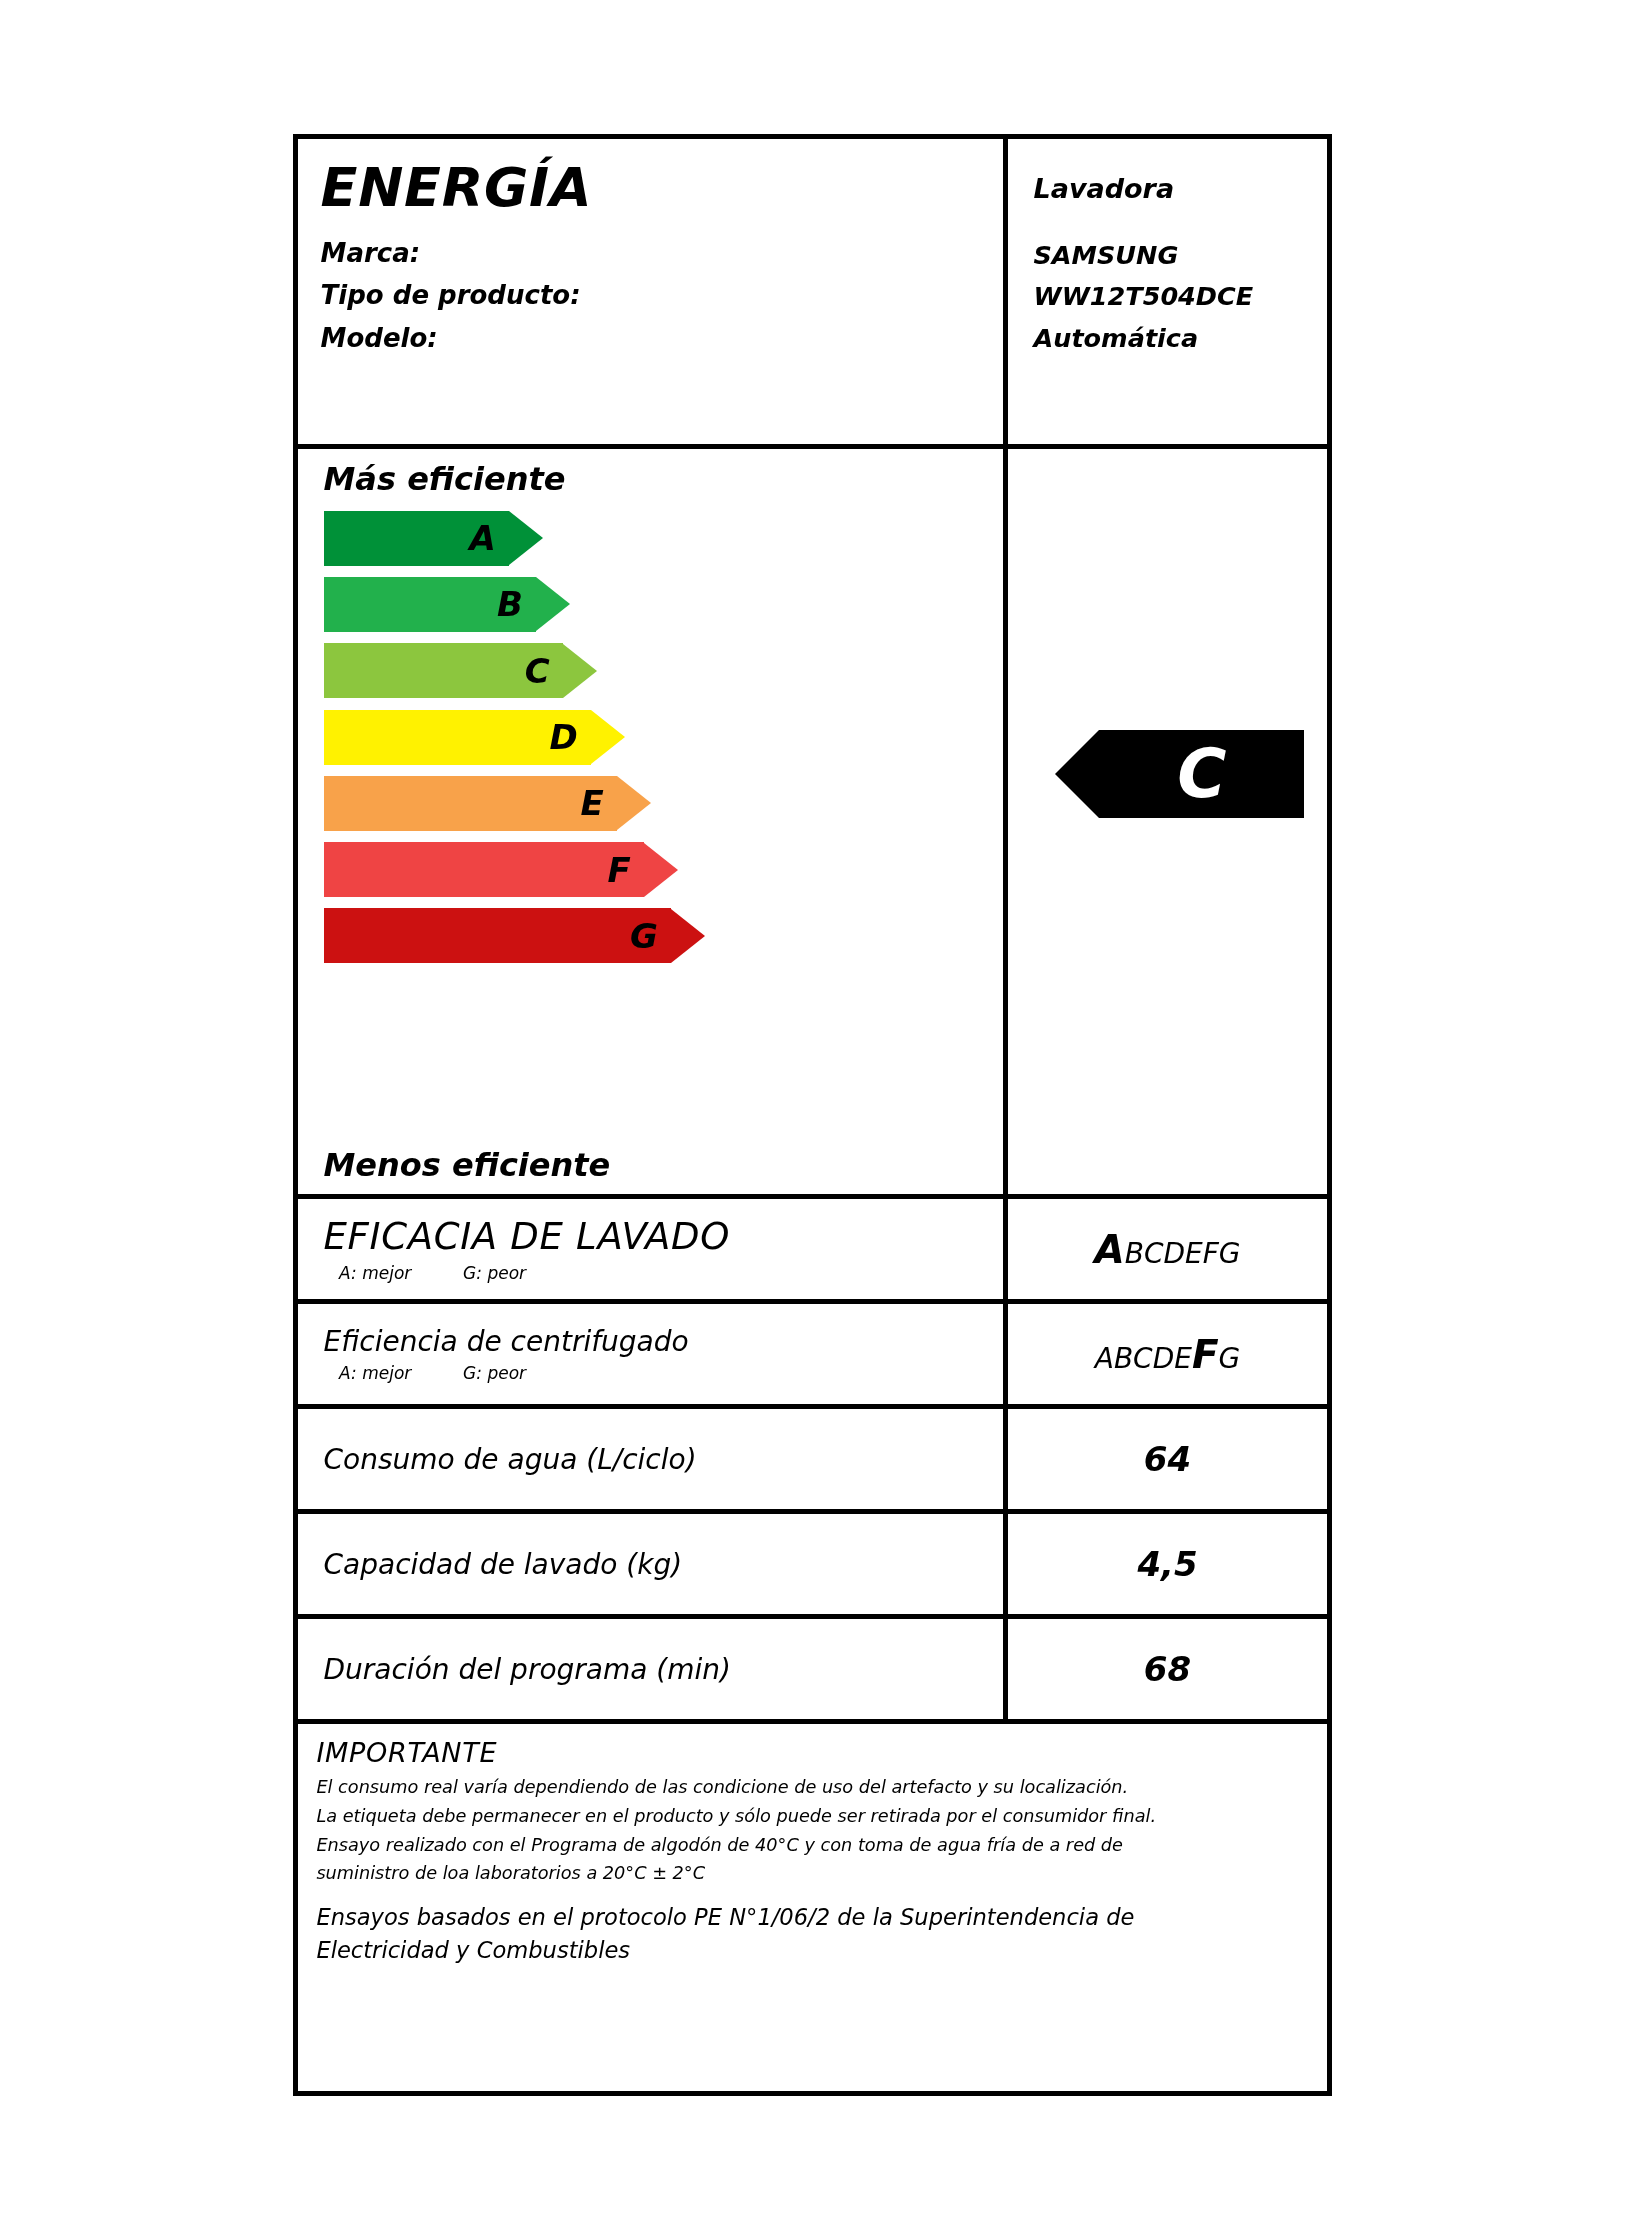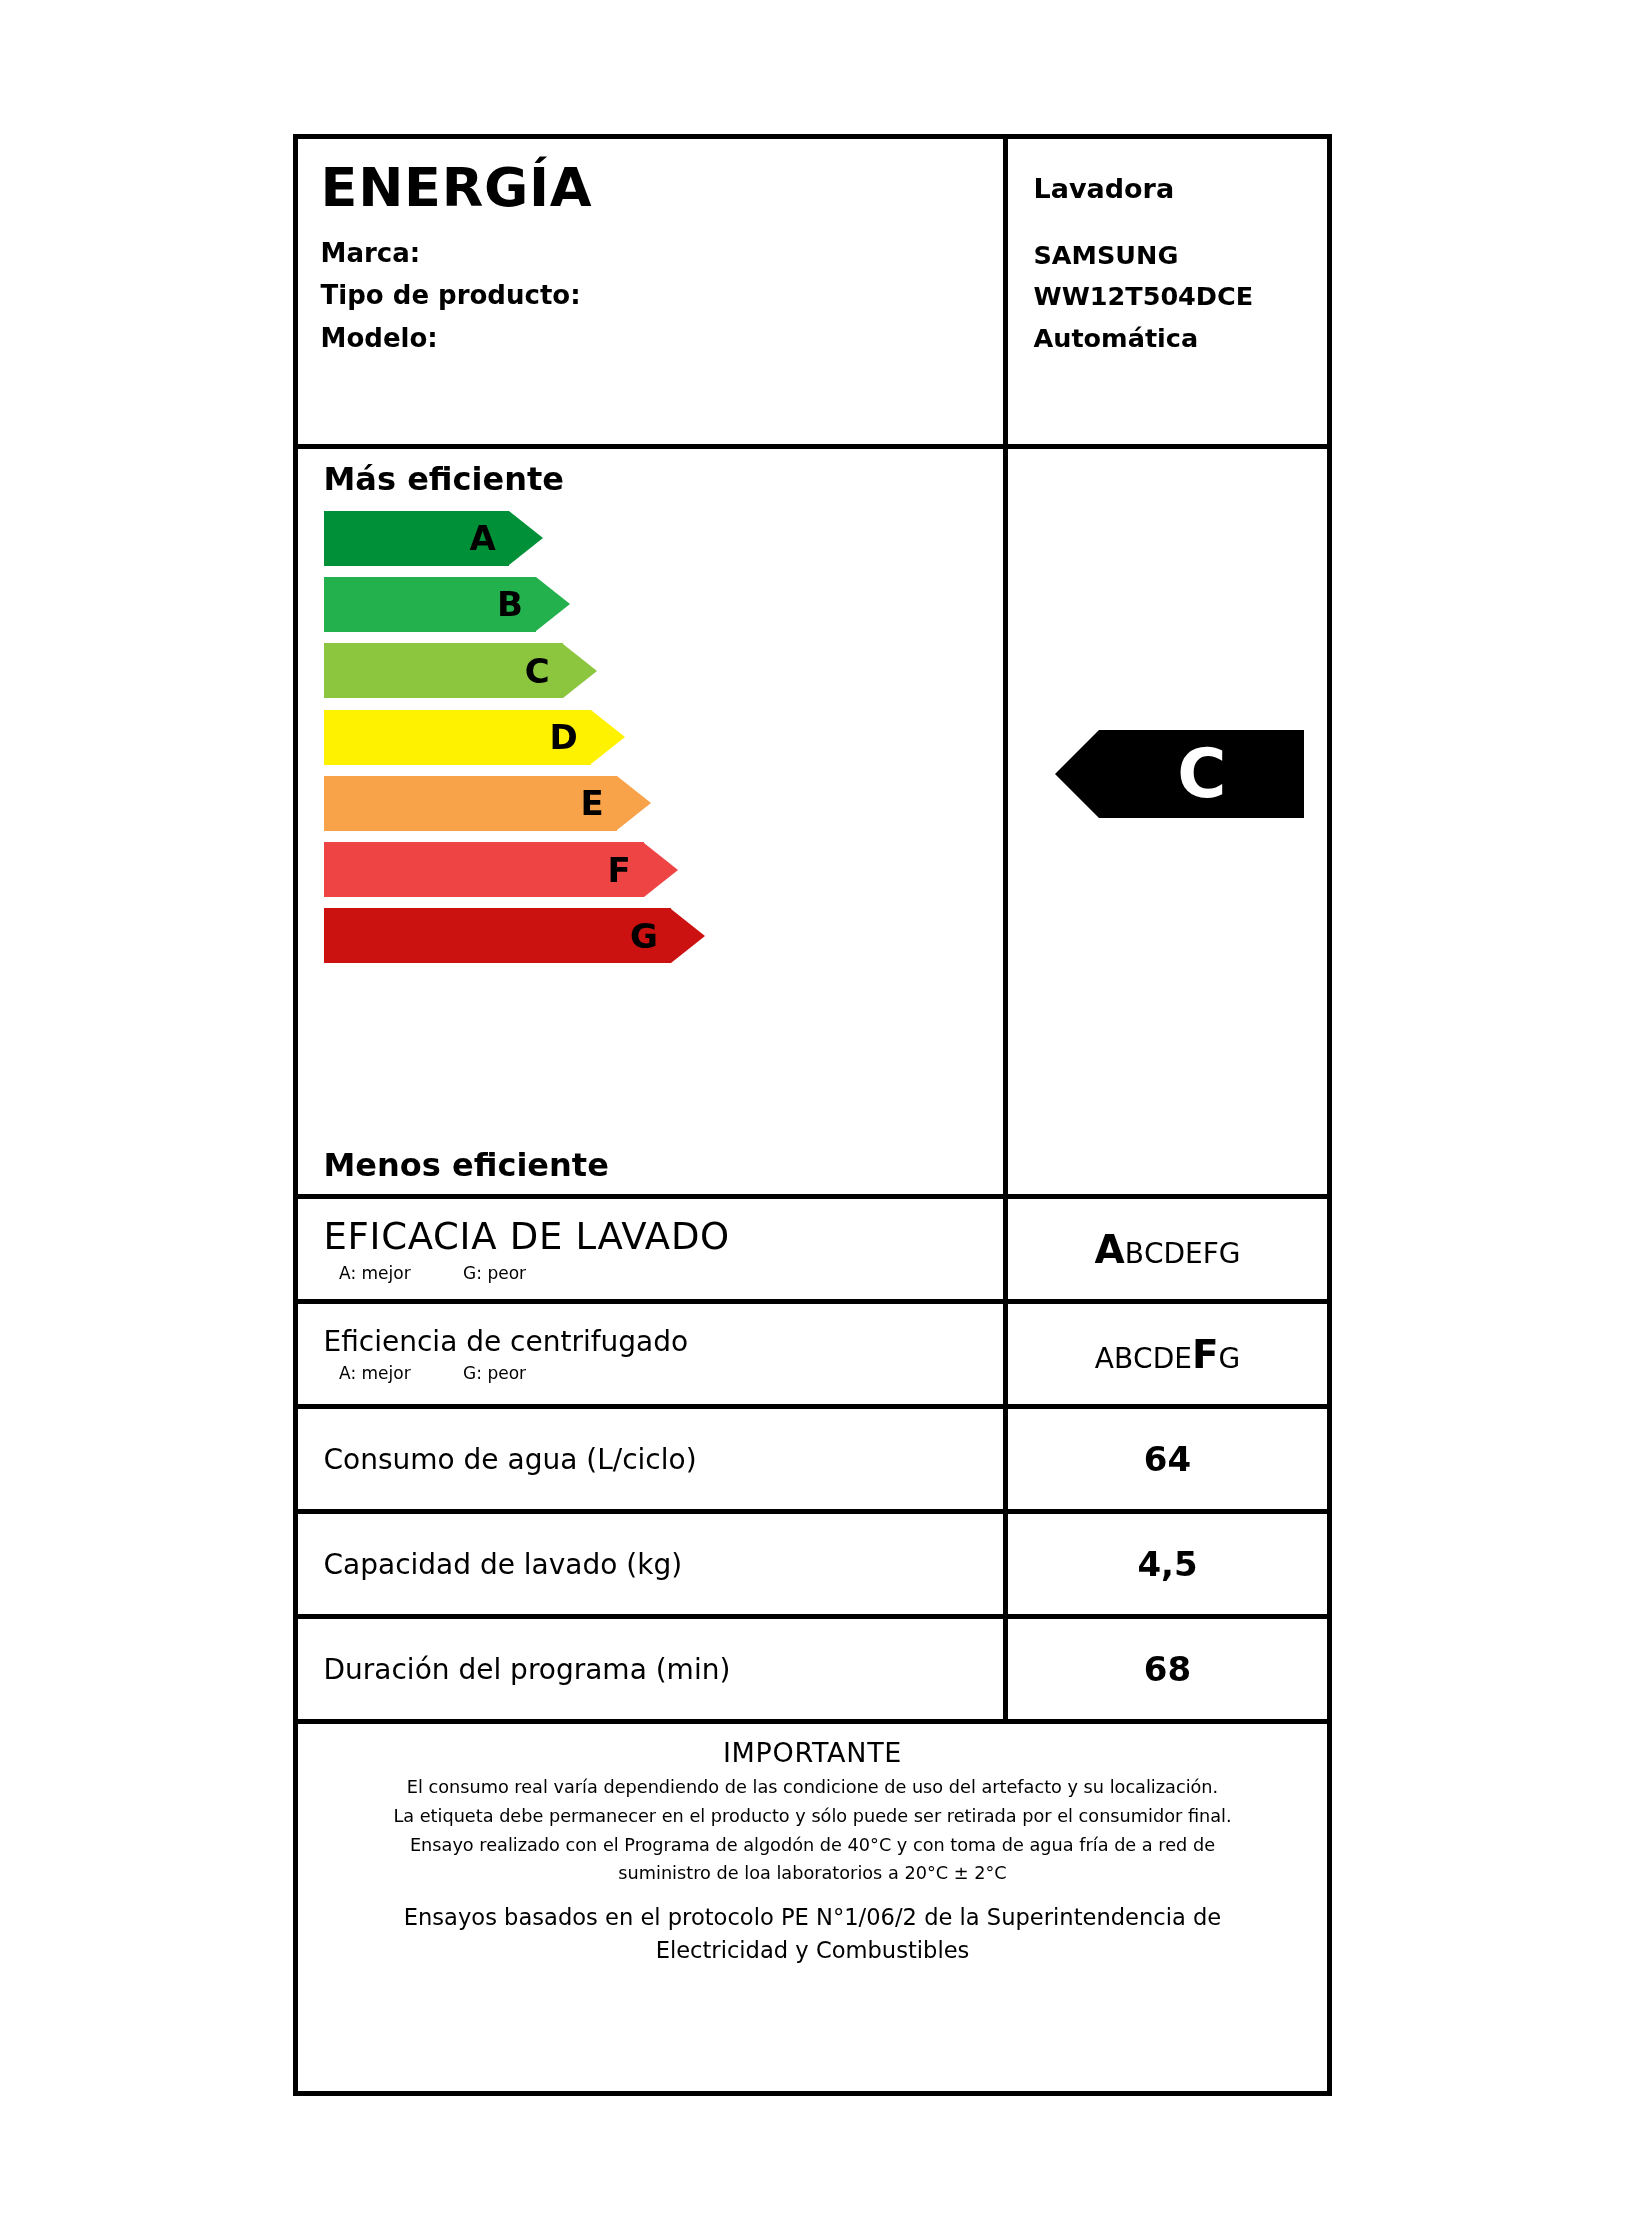--- a/index.html
+++ b/index.html
@@ -18,20 +18,21 @@
   .label-wrap {
     position: absolute;
     left: 293px;
     top: 134px;
     width: 1039px;
     height: 1962px;
     box-sizing: border-box;
     border: 5.7px solid #000;
     display: flex;
     flex-direction: column;
+    font-style: italic;
   }
 
   
   .row {
     display: flex;
     width: 100%;
     box-sizing: border-box;
   }
   .row + .row {
     border-top: 5.7px solid #000;
@@ -215,21 +216,20 @@
     font-size: 39px;
     font-weight: bold;
   }
 
   
   .footer {
     border-top: 5.7px solid #000;
     flex: 1 1 auto;
     padding: 12.7px 18.4px 10px 18.4px;
     box-sizing: border-box;
-    text-align: center;
   }
   .footer-title {
     font-size: 27px;
     letter-spacing: 0.7px;
     margin-bottom: 5.7px;
   }
   .footer-line {
     font-size: 17.7px;
     line-height: 1.62;
   }

